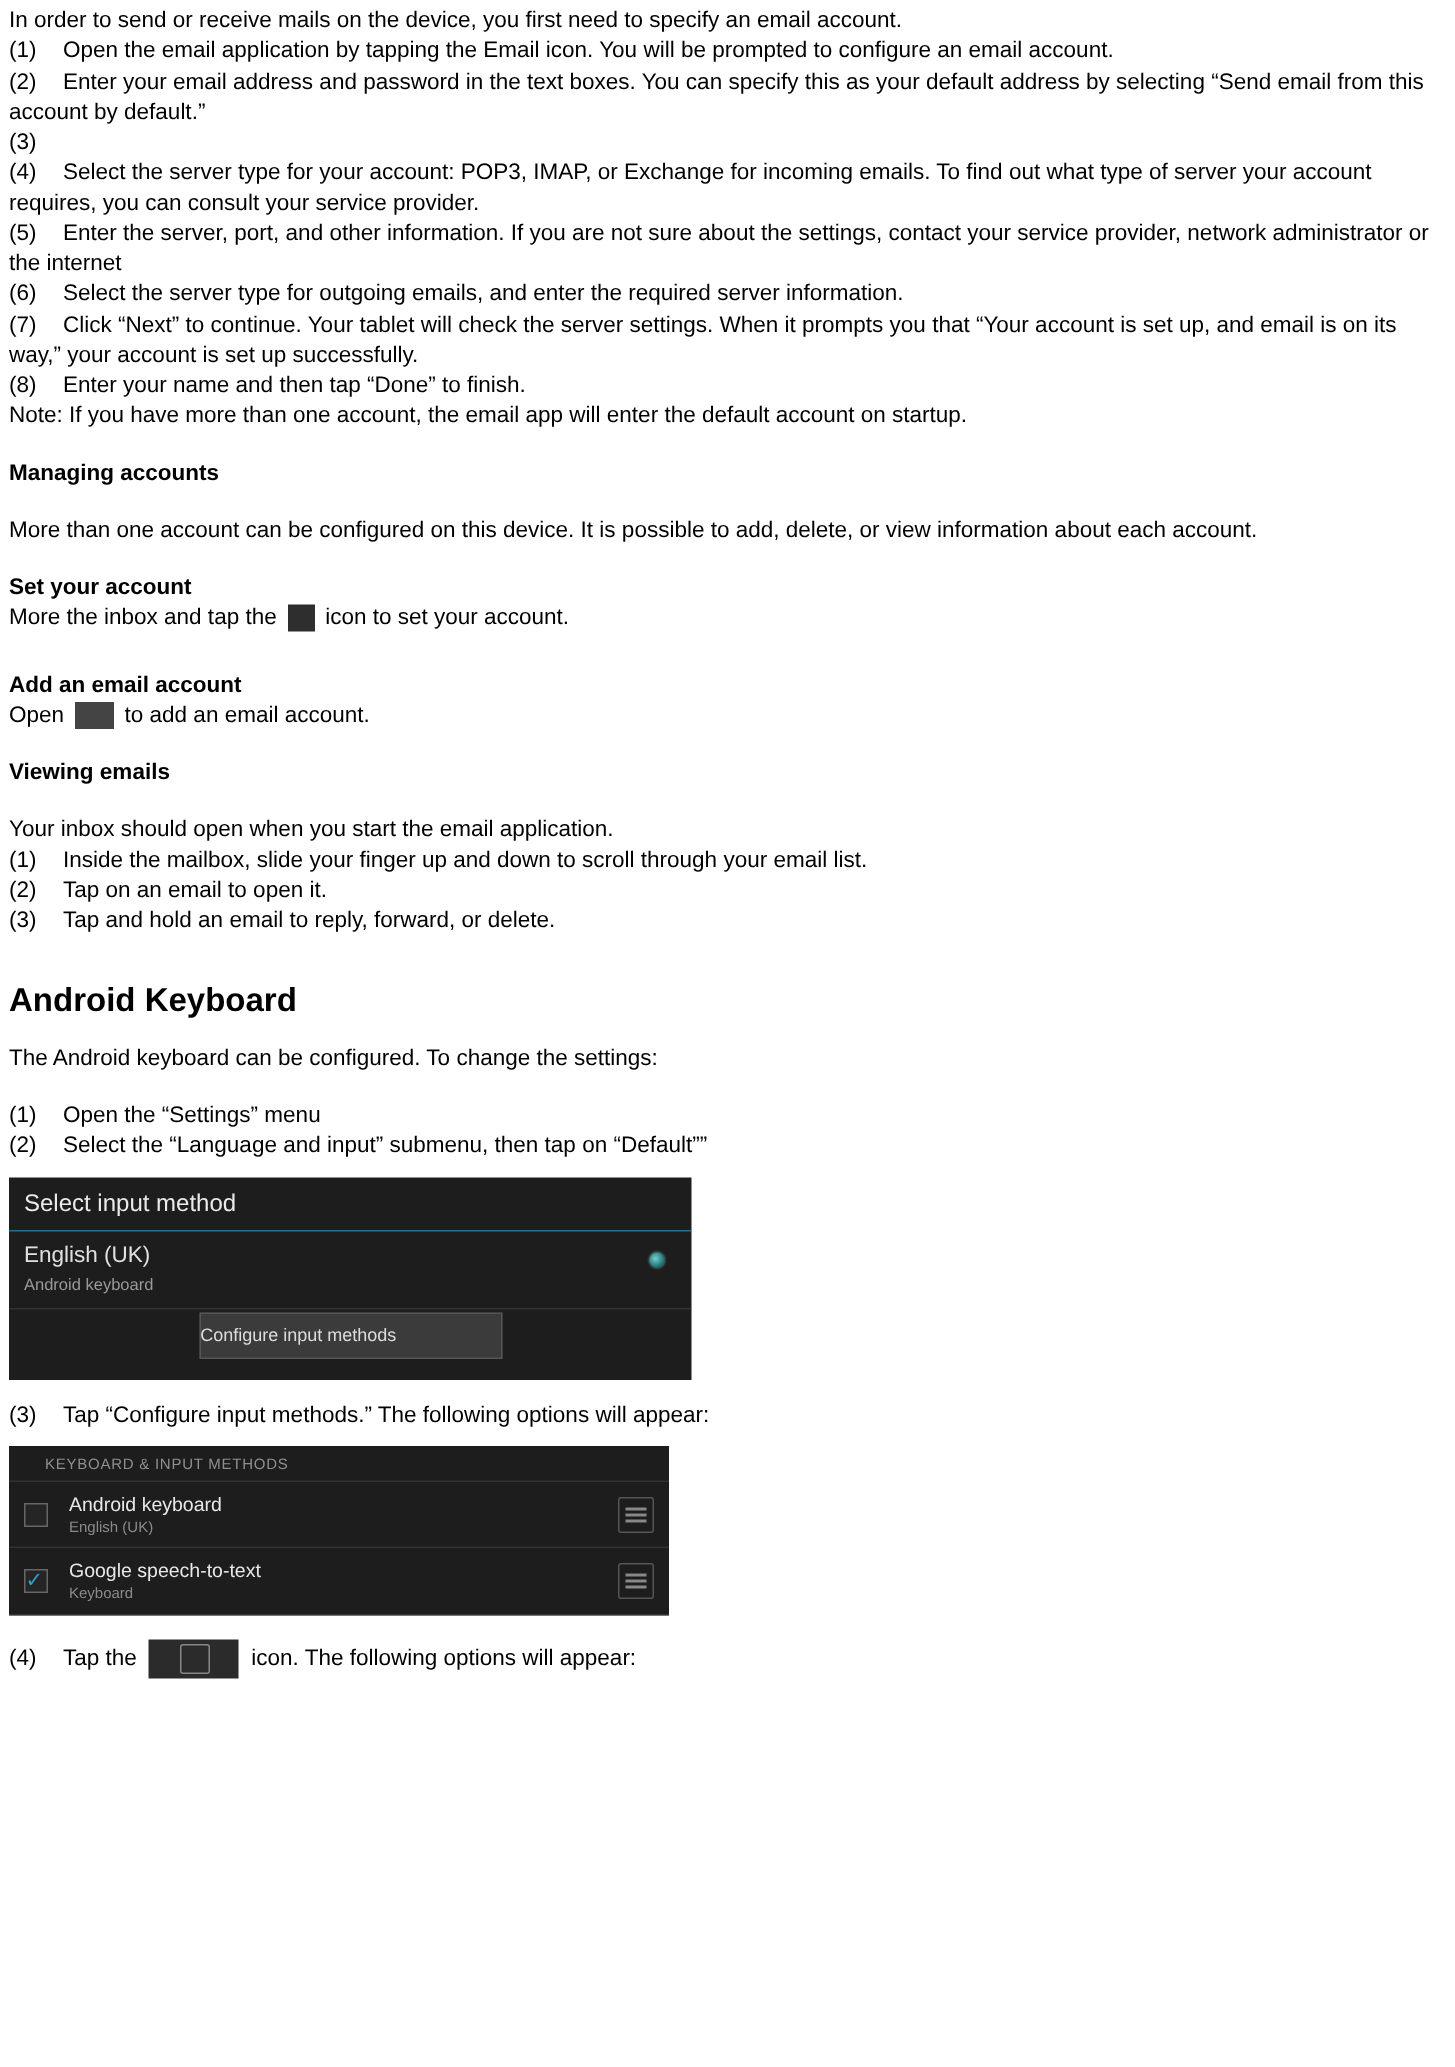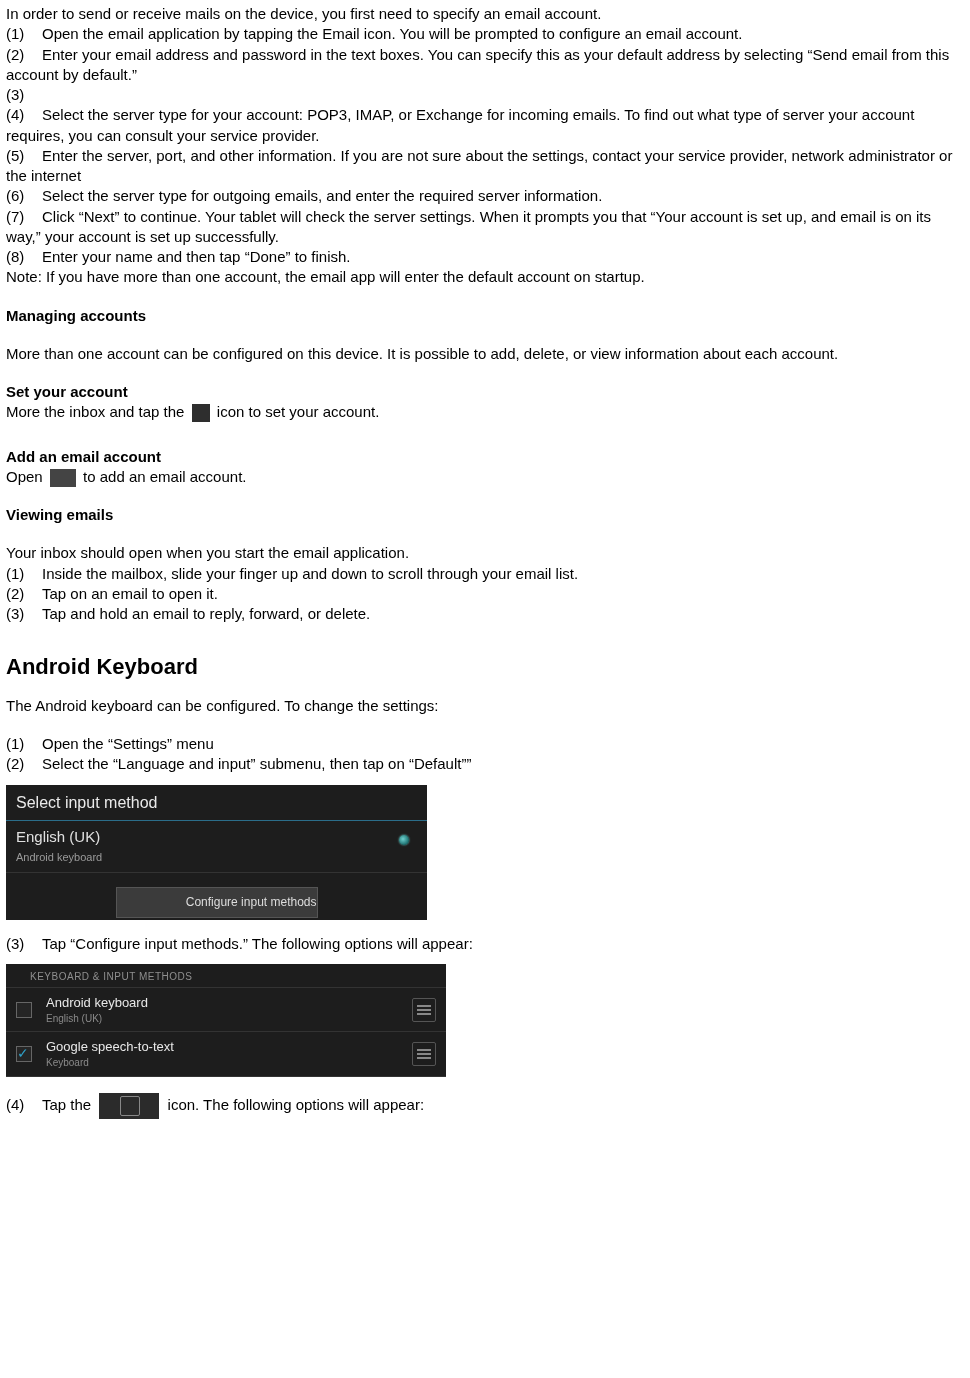--- a/index.html
+++ b/index.html
@@ -47,21 +47,21 @@
     top: 3px;
     left: 21px;
   }
   .img-box {
     background: #1d1d1d;
     margin: 10px 0 6px 0;
     position: relative;
     overflow: hidden;
     color: #fff;
   }
-  .img1 { width: 421px; height: 135px; }
+  .img1 { width: 455px; height: 135px; }
   .img2 { width: 440px; height: 113px; }
   .img1-header {
     padding: 7px 10px;
     font-size: 16px;
     color: #eaeaea;
     border-bottom: 1px solid #2b6d8a;
   }
   .img1-option {
     padding: 6px 10px 2px 10px;
     font-size: 15px;
@@ -78,25 +78,25 @@
     position: absolute;
     right: 18px;
     top: 14px;
     width: 10px;
     height: 10px;
     border-radius: 50%;
     background: radial-gradient(circle at 40% 40%, #6fd1cf 0%, #1b6d6d 70%);
     box-shadow: 0 0 2px #6fd1cf;
   }
   .img1-btn {
-    margin: 14px auto 0 auto;
+    margin: 2px auto 0 auto;
     width: 200px;
     background: #3b3b3b;
     border: 1px solid #555;
-    text-align: right;
+    text-align: left;
     padding: 6px 0;
     font-size: 12px;
     color: #ddd;
   }
   .img2-header {
     padding: 6px 10px 4px 24px;
     color: #8f8f8f;
     font-size: 10px;
     letter-spacing: 0.5px;
     border-bottom: 1px solid #333;

